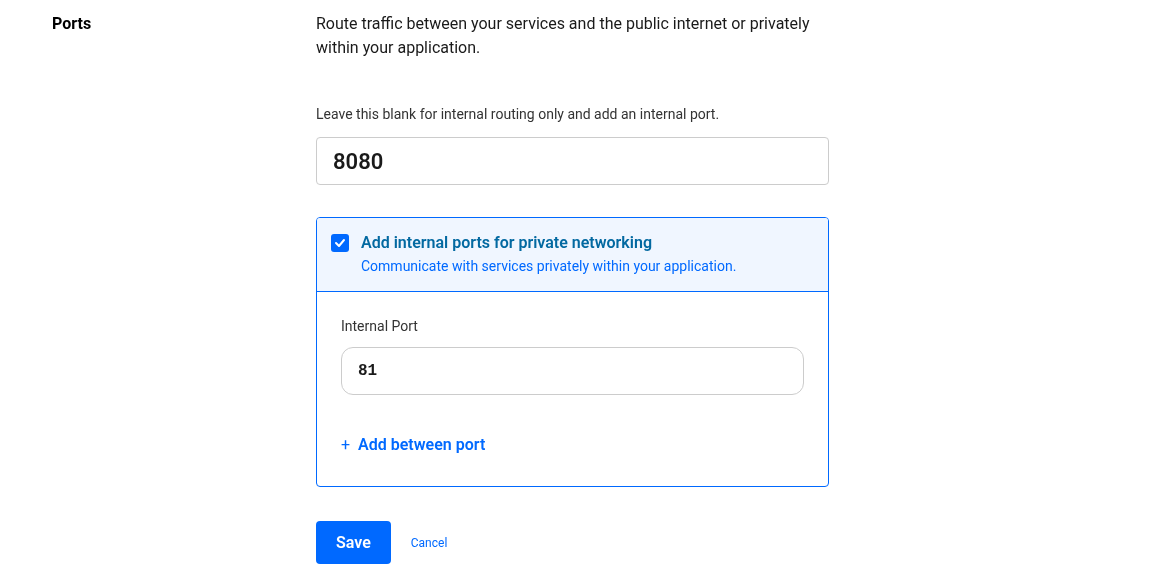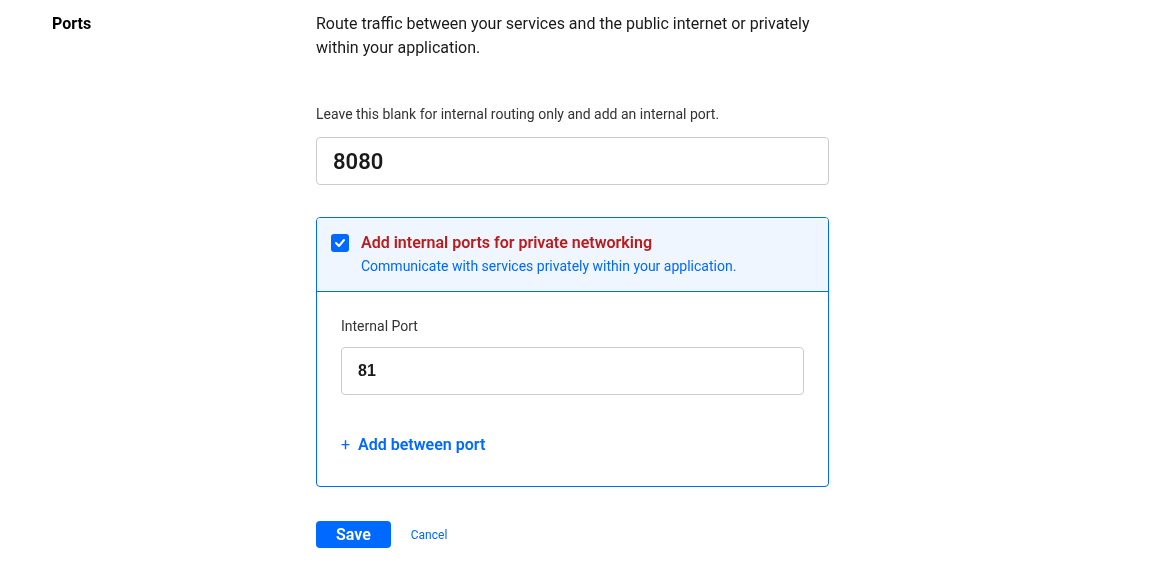--- a/index.html
+++ b/index.html
@@ -91,48 +91,48 @@
     .checkbox svg {
       width: 12px;
       height: 12px;
     }
     .internal-header-text {
       flex: 1;
     }
     .internal-title {
       font-size: 16px;
       font-weight: 600;
-      color: #b91c1c;
+      color: #0369a1;
       line-height: 1.4;
     }
     .internal-subtitle {
       font-size: 14px;
       color: #0069ff;
       line-height: 1.5;
       margin-top: 2px;
     }
     .internal-body {
       padding: 24px 24px 32px 24px;
     }
     .internal-field-label {
       font-size: 14px;
       color: #333333;
       margin-bottom: 10px;
     }
     .internal-input {
       width: 100%;
       height: 48px;
       border: 1px solid #cccccc;
-      border-radius: 4px;
+      border-radius: 12px;
       padding: 0 16px;
       font-size: 16px;
       font-weight: 600;
       color: #1a1a1a;
       outline: none;
-      font-family: Liberation Sans, sans-serif;
+      font-family: Liberation Mono, monospace;
     }
     .add-port-btn {
       margin-top: 40px;
       background: none;
       border: none;
       color: #0069ff;
       font-size: 16px;
       font-weight: 600;
       cursor: pointer;
       display: flex;
@@ -149,21 +149,21 @@
       margin-top: 34px;
       display: flex;
       align-items: center;
       gap: 20px;
     }
     .save-btn {
       background: #0069ff;
       color: #ffffff;
       border: none;
       border-radius: 4px;
-      padding: 4px 20px;
+      padding: 12px 20px;
       font-size: 16px;
       font-weight: 600;
       cursor: pointer;
       font-family: inherit;
     }
     .cancel-btn {
       background: none;
       border: none;
       color: #0069ff;
       font-size: 12px;

